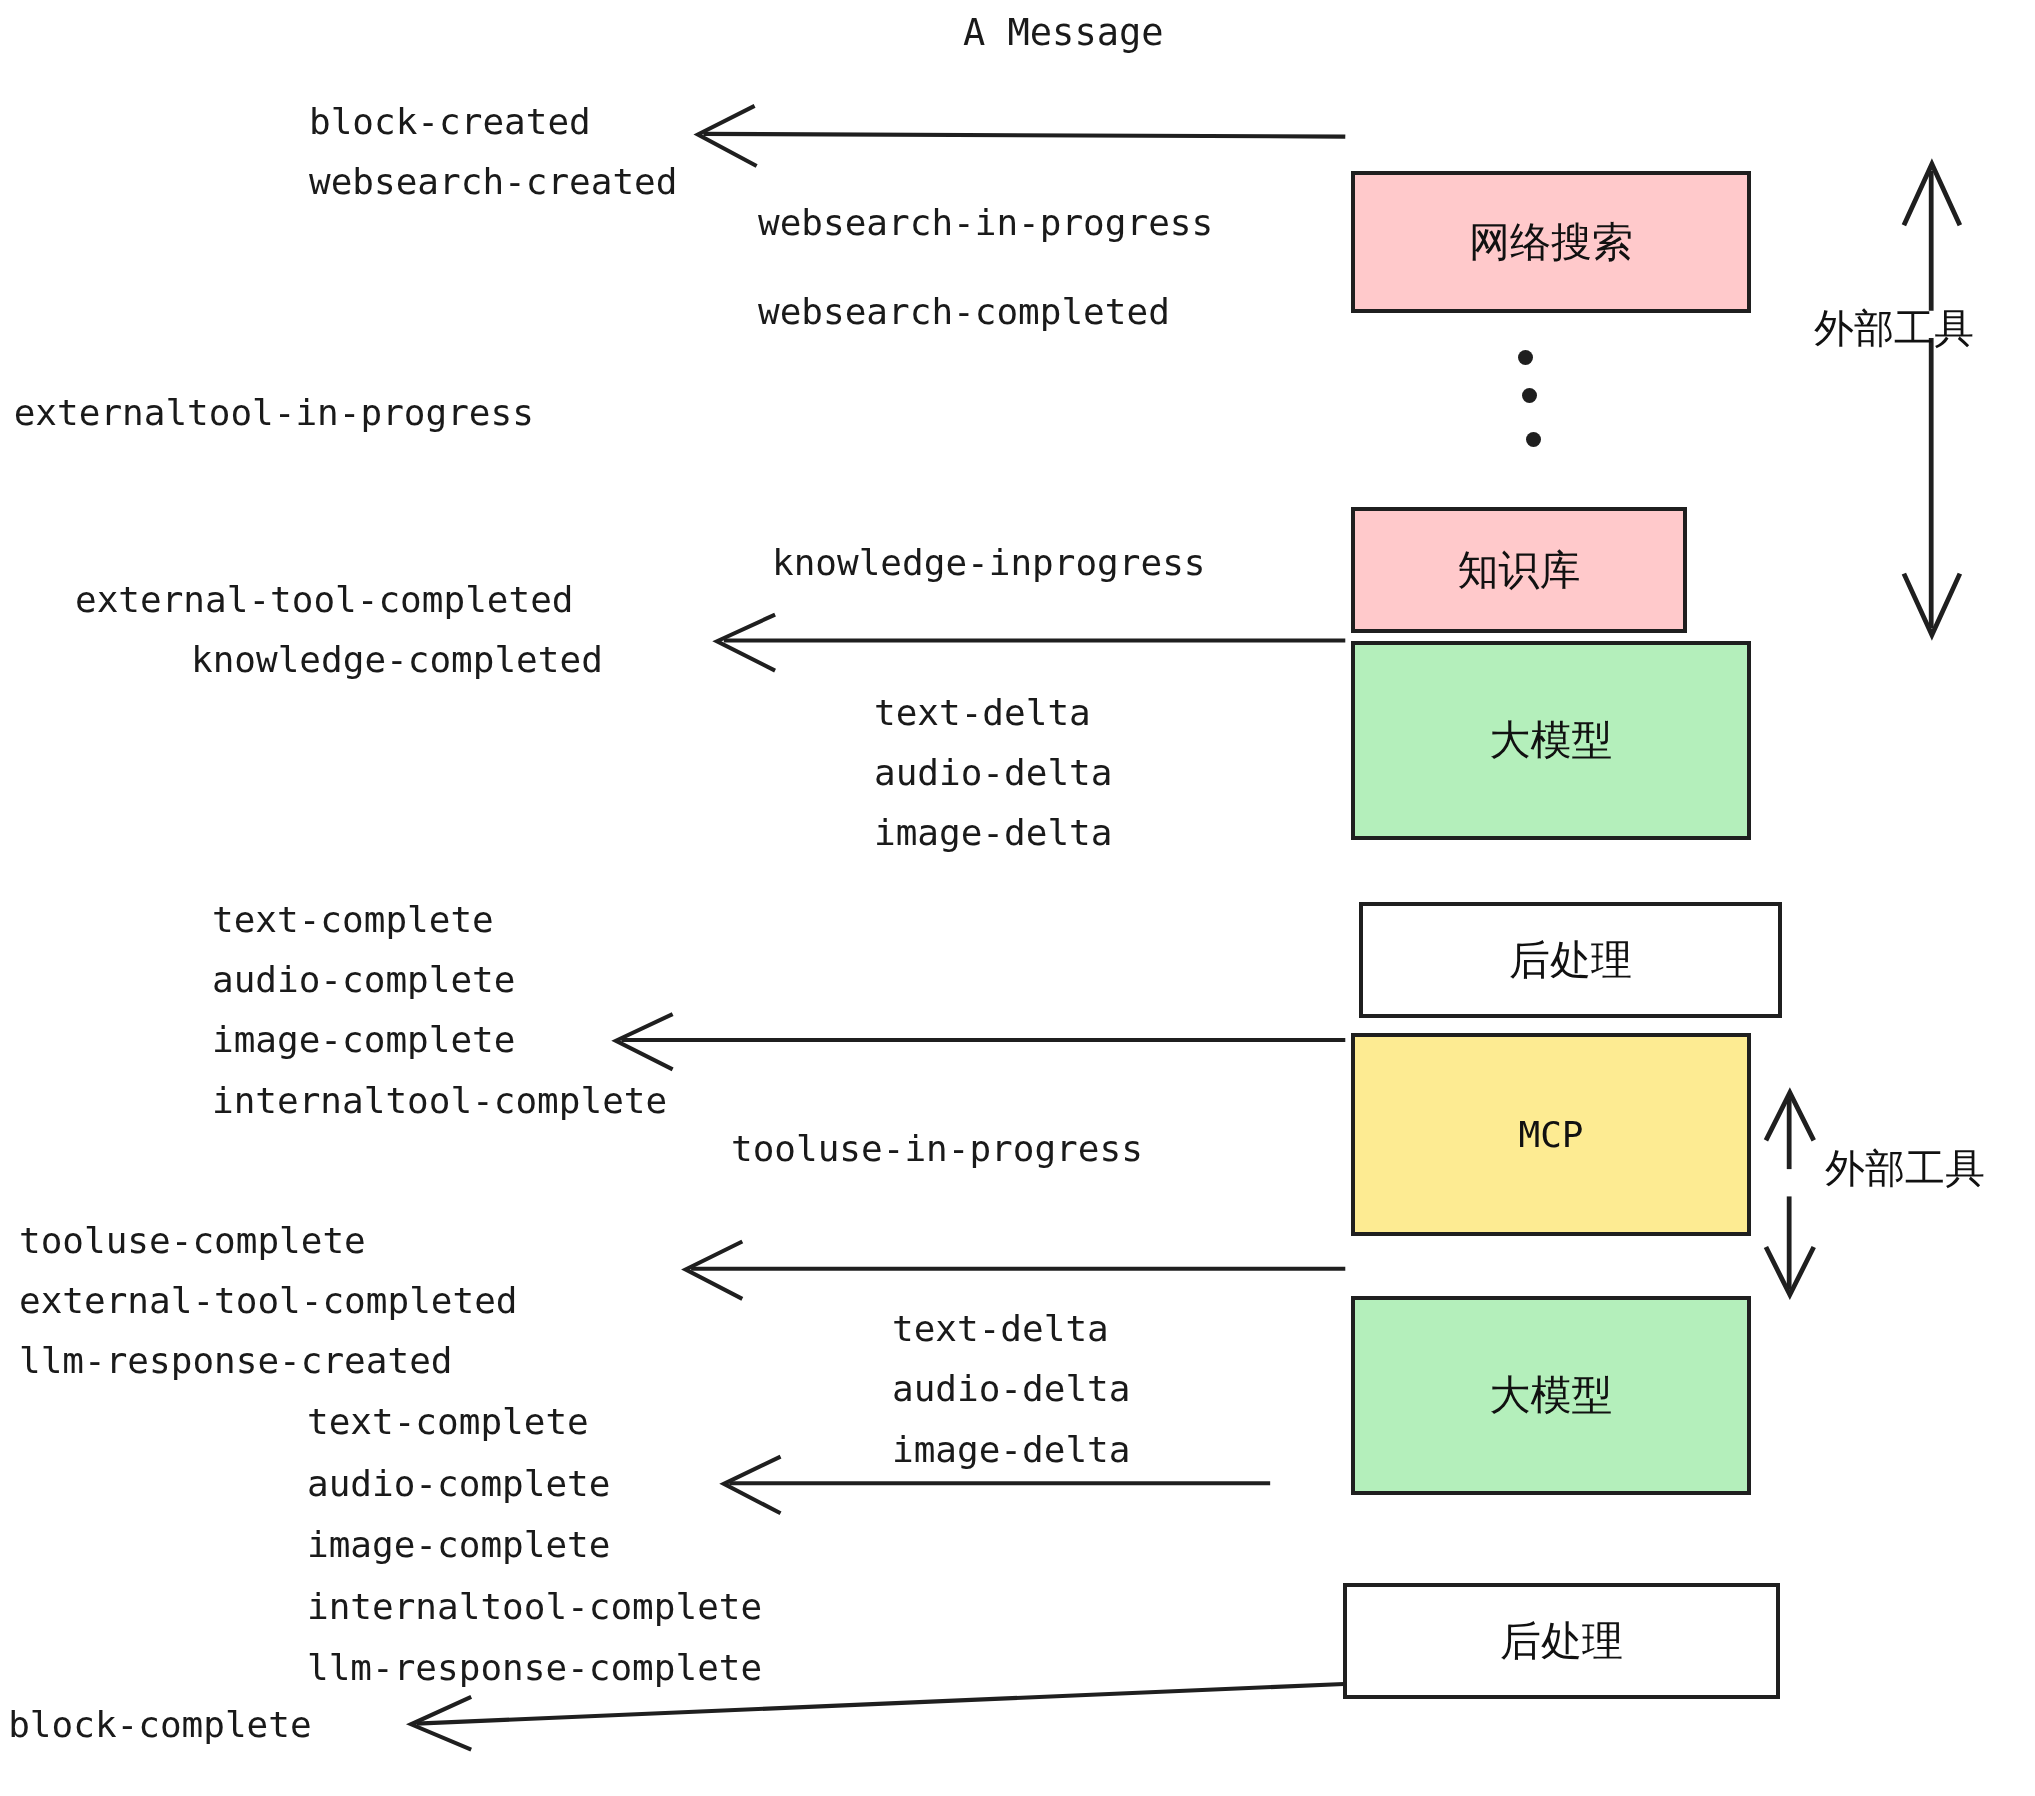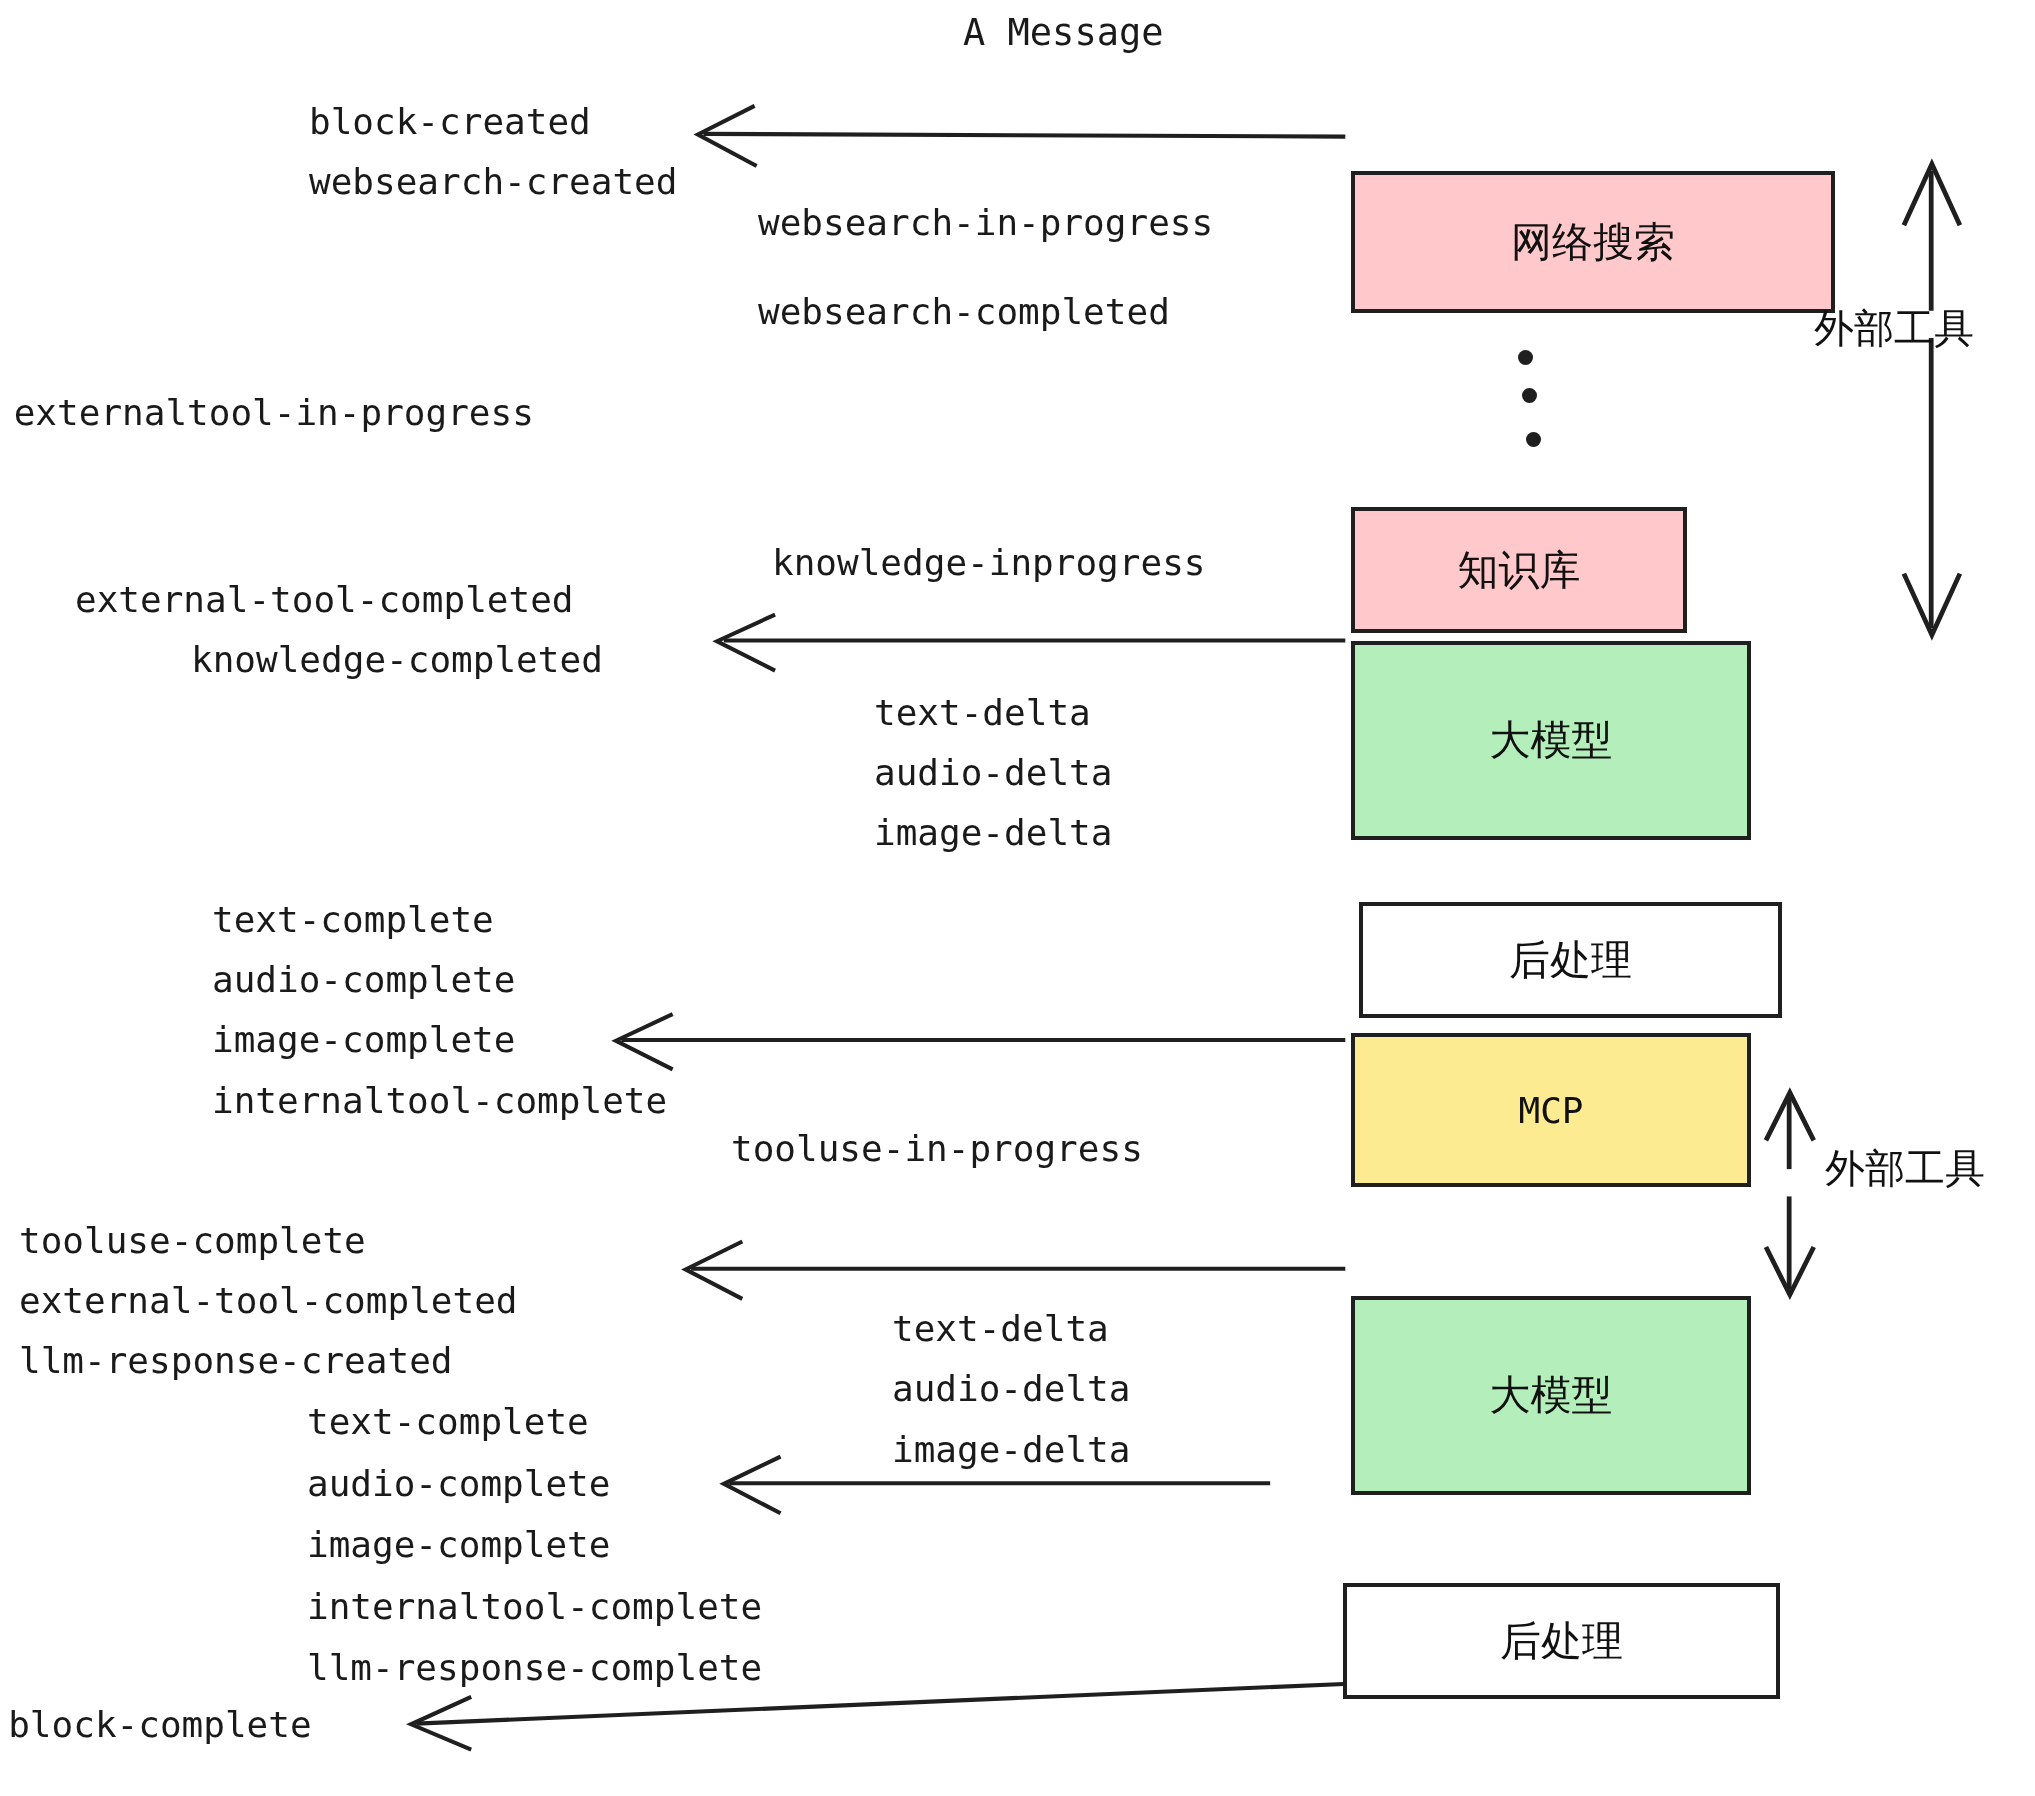--- a/index.html
+++ b/index.html
@@ -128,37 +128,37 @@
       <line class="ar-thin" x1="2620" y1="1608" x2="2620" y2="1712"></line>
       <polyline class="ar-thin" points="2586,1670 2621,1600 2656,1670"></polyline>
     </g>
 
     <g>
       <line class="ar-thin" x1="2620" y1="1752" x2="2620" y2="1888"></line>
       <polyline class="ar-thin" points="2586,1826 2621,1896 2656,1826"></polyline>
     </g>
   </svg>
 
-  <div class="box" style="left:1351px; top:171px; width:484px; height:142px; background:#FFC9CB;">
+  <div class="box" style="left:1351px; top:171px; width:400px; height:142px; background:#FFC9CB;">
     <span class="box-label">网络搜索</span>
   </div>
 
   <div class="box" style="left:1351px; top:507px; width:336px; height:126px; background:#FFC9CB;">
     <span class="box-label">知识库</span>
   </div>
 
   <div class="box" style="left:1351px; top:641px; width:400px; height:199px; background:#B4EFBB;">
     <span class="box-label">大模型</span>
   </div>
 
   <div class="box" style="left:1359px; top:902px; width:423px; height:116px; background:#FFFFFF;">
     <span class="box-label">后处理</span>
   </div>
 
-  <div class="box" style="left:1351px; top:1033px; width:400px; height:154px; background:#FDEB92;">
+  <div class="box" style="left:1351px; top:1033px; width:400px; height:203px; background:#FDEB92;">
     <span class="box-label latin">MCP</span>
   </div>
 
   <div class="box" style="left:1351px; top:1296px; width:400px; height:199px; background:#B4EFBB;">
     <span class="box-label">大模型</span>
   </div>
 
   <div class="box" style="left:1343px; top:1583px; width:437px; height:116px; background:#FFFFFF;">
     <span class="box-label">后处理</span>
   </div>

